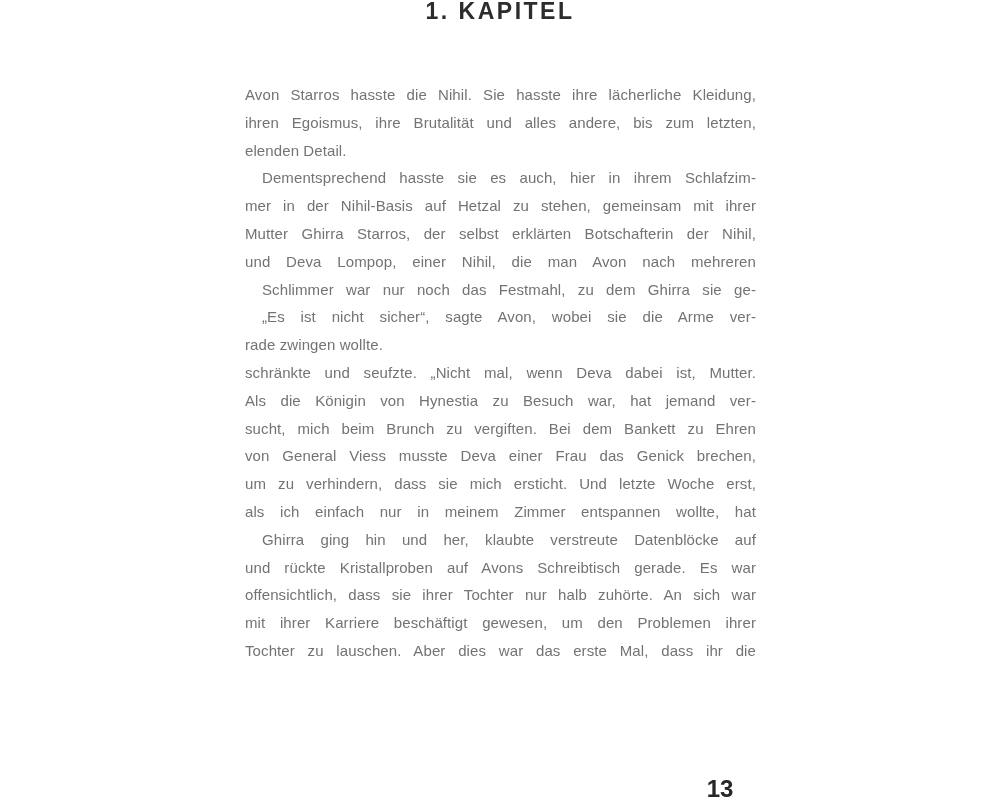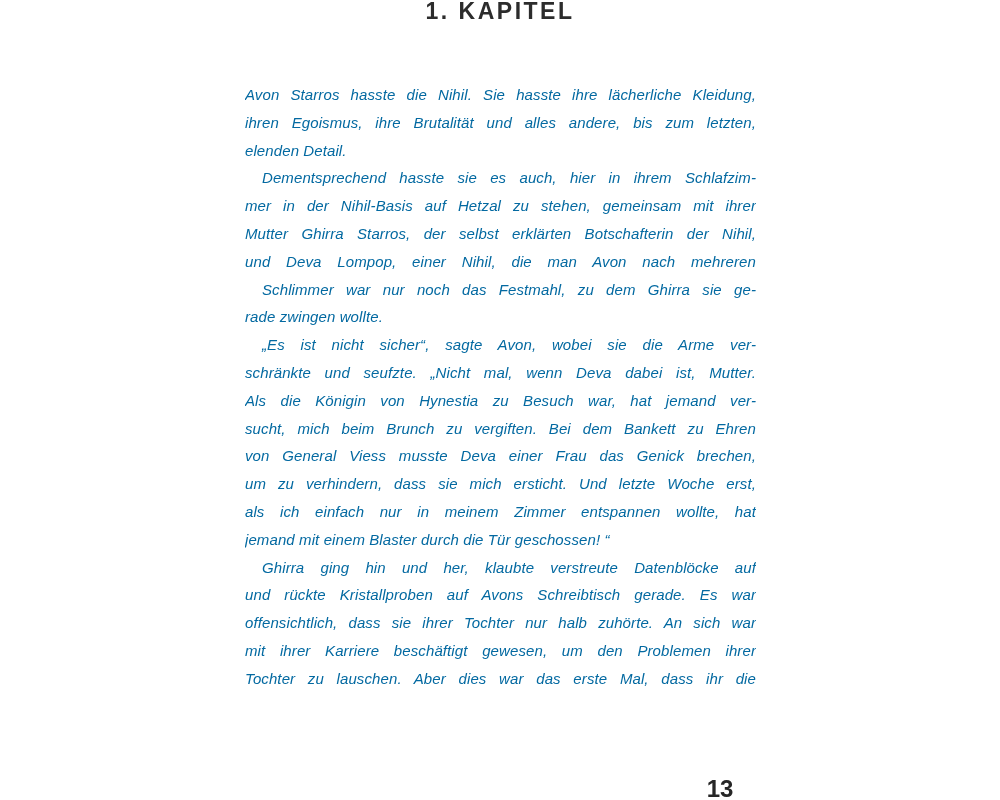--- a/index.html
+++ b/index.html
@@ -27,23 +27,22 @@
     letter-spacing: 2.5px;
     color: #2c2c2c;
   }
   .body-lines {
     position: absolute;
     left: 245px;
     top: 81px;
     width: 511px;
     font-size: 15px;
     line-height: 27.8px;
-    color: #0369a1;
+    color: #737373;
     letter-spacing: 0.1px;
-    font-style: italic;
   }
   .line {
     text-align: justify;
     text-align-last: justify;
     white-space: normal;
     height: 27.8px;
     overflow: hidden;
   }
   .line.last {
     text-align-last: left;
@@ -70,29 +69,28 @@
 
   <div class="body-lines">
       <div class="line">Avon Starros hasste die Nihil. Sie hasste ihre lächerliche Kleidung,</div>
       <div class="line">ihren Egoismus, ihre Brutalität und alles andere, bis zum letzten,</div>
       <div class="line last">elenden Detail.</div>
       <div class="line indent">Dementsprechend hasste sie es auch, hier in ihrem Schlafzim-</div>
       <div class="line">mer in der Nihil-Basis auf Hetzal zu stehen, gemeinsam mit ihrer</div>
       <div class="line">Mutter Ghirra Starros, der selbst erklärten Botschafterin der Nihil,</div>
       <div class="line">und Deva Lompop, einer Nihil, die man Avon nach mehreren</div>
       <div class="line indent">Schlimmer war nur noch das Festmahl, zu dem Ghirra sie ge-</div>
+      <div class="line indent">„Es ist nicht sicher“, sagte Avon, wobei sie die Arme ver-</div>
       <div class="line last">rade zwingen wollte.</div>
-      <div class="line indent">„Es ist nicht sicher“, sagte Avon, wobei sie die Arme ver-</div>
       <div class="line">schränkte und seufzte. „Nicht mal, wenn Deva dabei ist, Mutter.</div>
       <div class="line">Als die Königin von Hynestia zu Besuch war, hat jemand ver-</div>
       <div class="line">sucht, mich beim Brunch zu vergiften. Bei dem Bankett zu Ehren</div>
       <div class="line">von General Viess musste Deva einer Frau das Genick brechen,</div>
       <div class="line">um zu verhindern, dass sie mich ersticht. Und letzte Woche erst,</div>
       <div class="line">als ich einfach nur in meinem Zimmer entspannen wollte, hat</div>
-      <div class="line last">jemand mit einem Blaster durch die Tür geschossen! “</div>
       <div class="line indent">Ghirra ging hin und her, klaubte verstreute Datenblöcke auf</div>
       <div class="line">und rückte Kristallproben auf Avons Schreibtisch gerade. Es war</div>
       <div class="line">offensichtlich, dass sie ihrer Tochter nur halb zuhörte. An sich war</div>
       <div class="line">mit ihrer Karriere beschäftigt gewesen, um den Problemen ihrer</div>
       <div class="line">Tochter zu lauschen. Aber dies war das erste Mal, dass ihr die</div>
     </div>
 
   <div class="page-number">13</div>
 </div>
 

